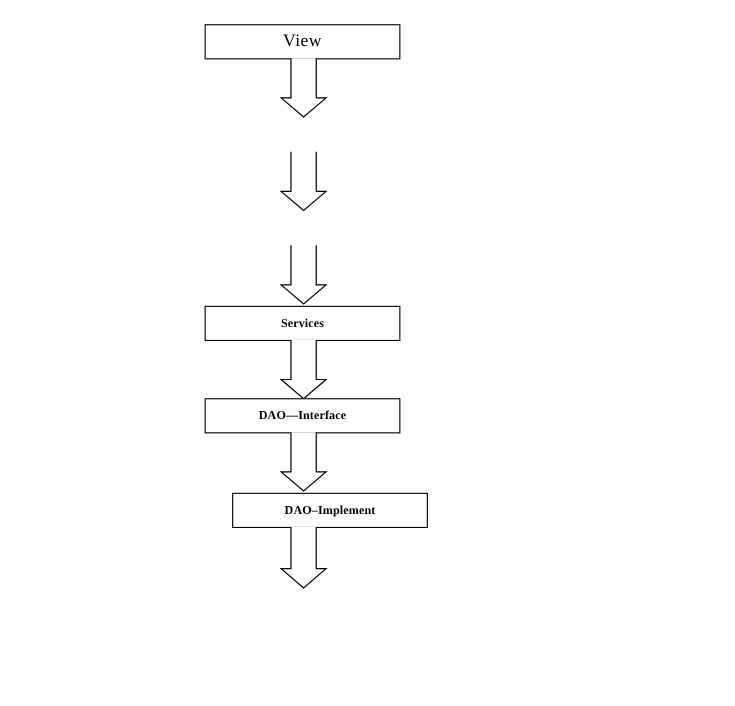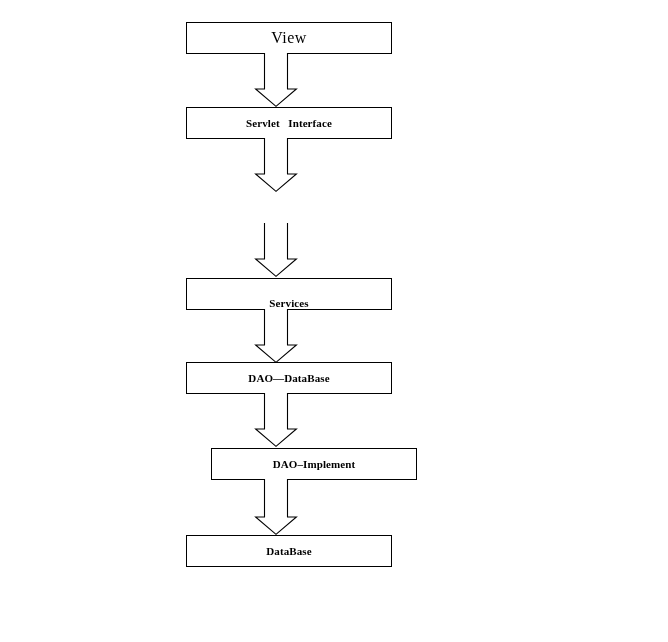--- a/index.html
+++ b/index.html
@@ -15,21 +15,21 @@
   #canvas {
     position: relative;
     width: 668px;
     height: 642px;
     background: #ffffff;
     overflow: hidden;
   }
   .node {
     position: absolute;
     left: 186px;
-    width: 206px;
+    width: 178px;
     height: 32px;
     box-sizing: border-box;
     border: 1px solid #000000;
     background: #ffffff;
     display: flex;
     align-items: center;
     justify-content: center;
   }
   .node-label {
     font-family: "Liberation Serif", "DejaVu Serif", serif;
@@ -75,64 +75,58 @@
   <div class="node plain" style="top:22px;">
     <span class="node-label">View</span>
   </div>
 
   <div class="arrow" style="top:53px;">
     <svg viewBox="0 0 42 54" xmlns="http://www.w3.org/2000/svg" aria-hidden="true">
       <path d="M 9.5 0 L 9.5 36 L 0.6 36 L 21 53.4 L 41.4 36 L 32.5 36 L 32.5 0"></path>
     </svg>
   </div>
 
-  <div class="node" style="top:107px;">
-    <span class="node-label">Servlet   Interface</span>
-  </div>
 
   <div class="arrow" style="top:138px;">
     <svg viewBox="0 0 42 54" xmlns="http://www.w3.org/2000/svg" aria-hidden="true">
       <path d="M 9.5 0 L 9.5 36 L 0.6 36 L 21 53.4 L 41.4 36 L 32.5 36 L 32.5 0"></path>
     </svg>
   </div>
 
 
   <div class="arrow" style="top:223px;">
     <svg viewBox="0 0 42 54" xmlns="http://www.w3.org/2000/svg" aria-hidden="true">
       <path d="M 9.5 0 L 9.5 36 L 0.6 36 L 21 53.4 L 41.4 36 L 32.5 36 L 32.5 0"></path>
     </svg>
   </div>
 
-  <div class="node" style="top:278px;align-items:flex-end;">
+  <div class="node" style="top:278px;">
     <span class="node-label">Services</span>
   </div>
 
   <div class="arrow" style="top:309px;">
     <svg viewBox="0 0 42 54" xmlns="http://www.w3.org/2000/svg" aria-hidden="true">
       <path d="M 9.5 0 L 9.5 36 L 0.6 36 L 21 53.4 L 41.4 36 L 32.5 36 L 32.5 0"></path>
     </svg>
   </div>
 
   <div class="node" style="top:362px;">
-    <span class="node-label">DAO—DataBase</span>
+    <span class="node-label">DAO—Interface</span>
   </div>
 
   <div class="arrow" style="top:393px;">
     <svg viewBox="0 0 42 54" xmlns="http://www.w3.org/2000/svg" aria-hidden="true">
       <path d="M 9.5 0 L 9.5 36 L 0.6 36 L 21 53.4 L 41.4 36 L 32.5 36 L 32.5 0"></path>
     </svg>
   </div>
 
   <div class="node" style="top:448px;margin-left:25px;">
     <span class="node-label">DAO–Implement</span>
   </div>
 
   <div class="arrow" style="top:479px;">
     <svg viewBox="0 0 42 54" xmlns="http://www.w3.org/2000/svg" aria-hidden="true">
       <path d="M 9.5 0 L 9.5 38 L 0.6 38 L 21 55.4 L 41.4 38 L 32.5 38 L 32.5 0"></path>
     </svg>
   </div>
 
-  <div class="node" style="top:535px;">
-    <span class="node-label">DataBase</span>
-  </div>
 
 </div>
 
 </body></html>

